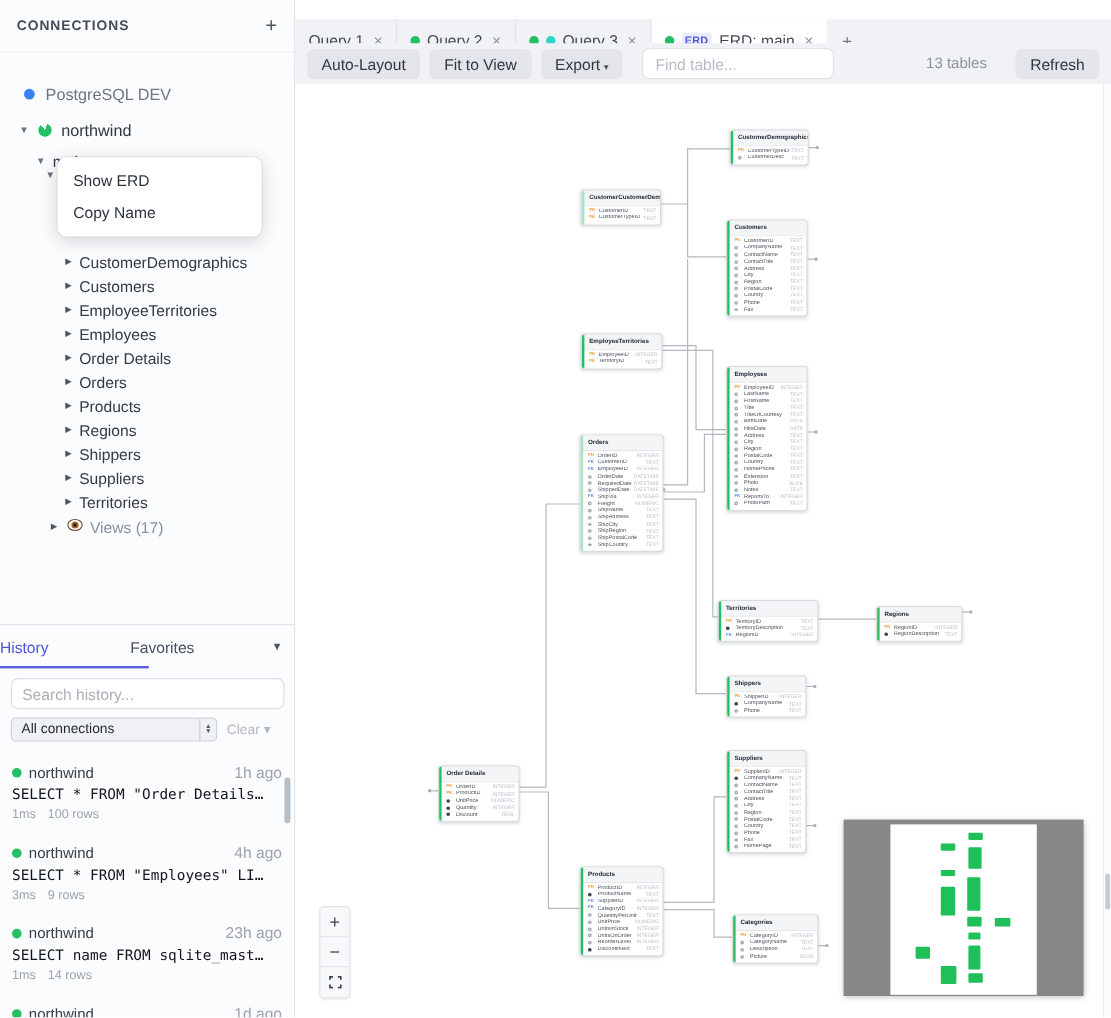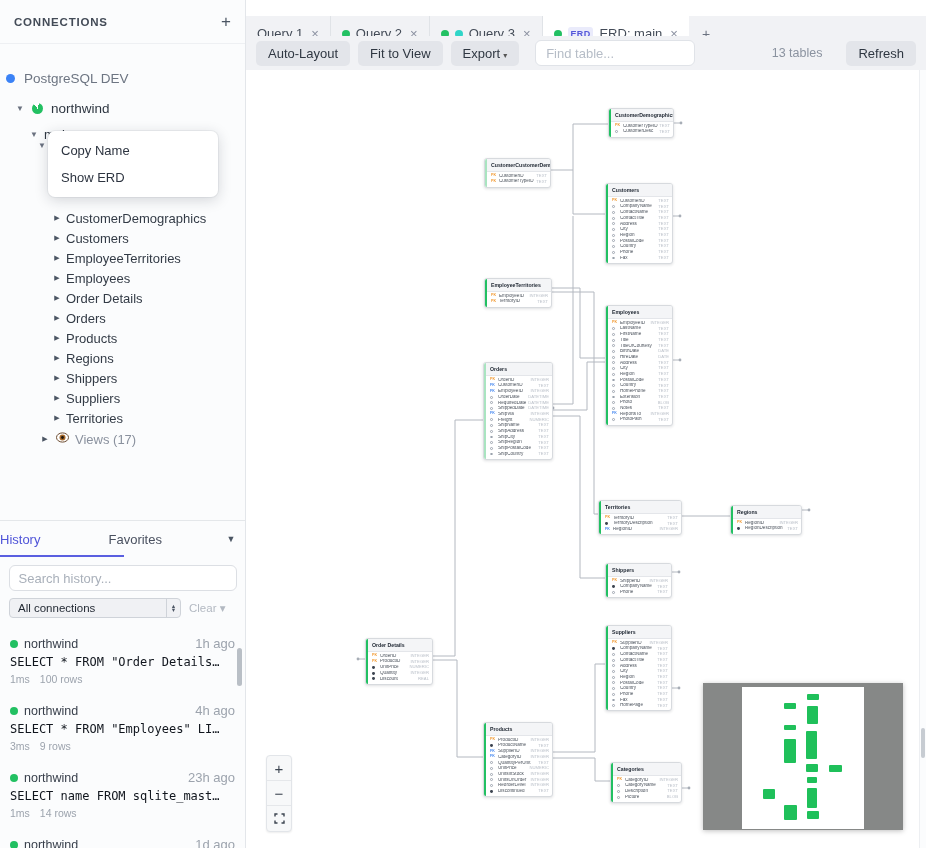--- a/index.html
+++ b/index.html
@@ -13,21 +13,21 @@
   .sidebar{position:absolute;left:0;top:0;width:246px;height:848px;background:#fbfcfd;
            border-right:1px solid #e3e6ea;z-index:40;}
   .sb-header{height:44px;display:flex;align-items:center;justify-content:space-between;
              padding:0 14px;border-bottom:1px solid #eef0f3;}
   .sb-title{font-size:11.5px;font-weight:bold;letter-spacing:.8px;color:#434b57;}
   .sb-add{font-size:17px;color:#4b5563;cursor:pointer;line-height:1;}
   .tree{padding-top:10px;}
   .trow{display:flex;align-items:center;font-size:13px;color:#333b46;}
   .trow .caret{width:16px;font-size:8px;color:#6b7280;text-align:center;flex:none;}
   .trow .arrow{width:14px;font-size:7px;color:#4b5563;text-align:center;flex:none;}
-  .conn-row{height:32px;padding-left:6px;gap:9px;color:#6d7582;font-size:13.5px;margin-top:8px;}
+  .conn-row{height:32px;padding-left:20px;gap:9px;color:#6d7582;font-size:13.5px;margin-top:8px;}
   .conn-dot{width:9px;height:9px;border-radius:50%;background:#3b82f6;flex:none;}
   .db-row{height:28px;padding-left:12px;gap:4px;font-size:13.5px;color:#2f3742;}
   .pie{width:11px;height:11px;border-radius:50%;flex:none;margin-right:4px;
        background:conic-gradient(from -40deg,#fff 0 58deg,var(--green) 58deg 360deg);}
   .schema-row{height:24px;padding-left:26px;gap:2px;font-size:13px;color:#2f3742;}
   .hidden-caret{position:absolute;left:38px;top:141px;font-size:8px;color:#6b7280;}
   .spacer{height:62px;}
   .tbl-row{height:20px;padding-left:50px;gap:2px;}
   .views-row{height:22px;padding-left:38px;gap:4px;color:#8a919e;}
   .eye{flex:none;margin-right:2px;}
@@ -195,22 +195,22 @@
             <circle cx="6.5" cy="6.5" r="3" fill="#a5682a"></circle>
             <circle cx="6.5" cy="6.5" r="1.4" fill="#1d140c"></circle>
           </svg>
       </span>
       <span>Views (17)</span>
     </div>
   </div>
   <span class="hidden-caret">▼</span>
 
   <div class="ctx">
+    <div class="ctx-item">Show ERD</div>
     <div class="ctx-item">Copy Name</div>
-    <div class="ctx-item">Show ERD</div>
   </div>
 
   <div class="history">
     <div class="h-tabs">
       <span class="h-tab active">History</span>
       <span class="h-tab">Favorites</span>
       <span class="h-filtercaret">▼</span>
       <span class="h-underline"></span>
     </div>
     <input class="h-search" placeholder="Search history..." style="">

